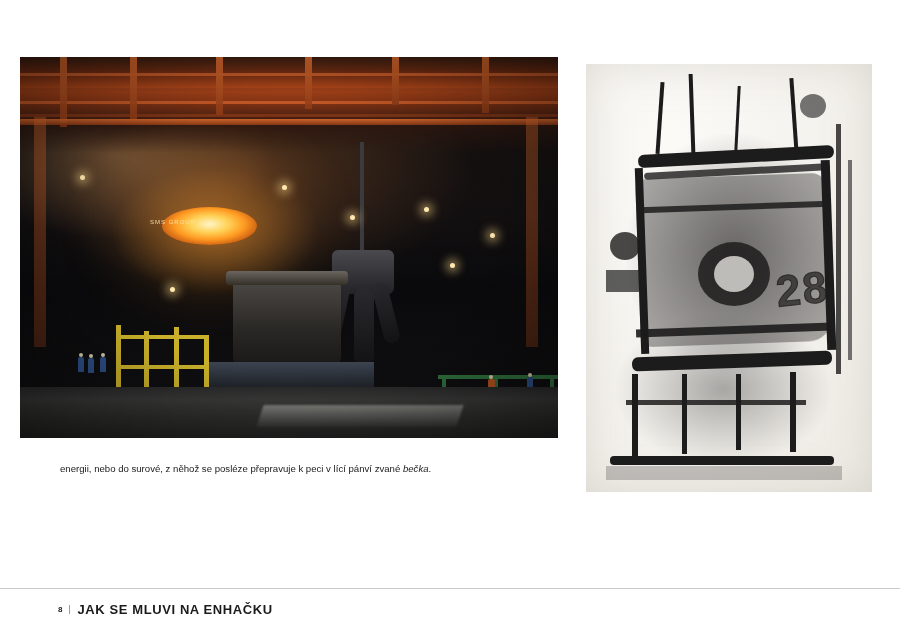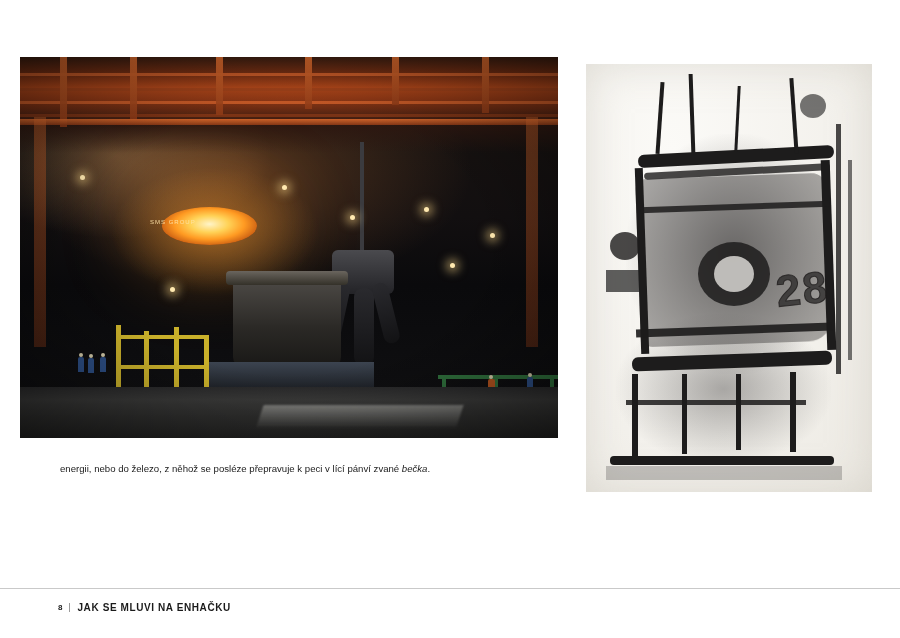--- a/index.html
+++ b/index.html
@@ -202,21 +202,21 @@
     display: flex; align-items: center; gap: 7px;
     font-family: "Liberation Sans", sans-serif;
   }
   .footer .pg {
     font-size: 8px; font-weight: 700; color: #1b1b1b;
   }
   .footer .bar {
     width: 1px; height: 9px; background: #9b9b9b; display: inline-block;
   }
   .footer .ftitle {
-    font-size: 10px; font-weight: 700; letter-spacing: 0.6px; color: #1b1b1b;
+    font-size: 13px; font-weight: 700; letter-spacing: 0.6px; color: #1b1b1b;
   }
 </style>
 </head>
 <body>
 
 <div class="page">
 
   <div class="photo">
     <div class="photo-inner">
       <div class="ph-base"></div>
@@ -322,21 +322,21 @@
     <div class="sk sk-ink" style="left:204px;top:308px;width:6px;height:80px;"></div>
     <div class="sk sk-ink" style="left:40px;top:336px;width:180px;height:5px;opacity:.85;"></div>
     <div class="sk sk-ink" style="left:24px;top:392px;width:224px;height:9px;border-radius:4px;"></div>
     <div class="sk sk-soft" style="left:20px;top:402px;width:236px;height:14px;opacity:.45;"></div>
 
     <div class="sk-num" style="left:190px;top:200px;">28</div>
   </div>
 
   <div class="caption">
     <br>
-    <span>energii, nebo do železo, z něhož se posléze přepravuje k peci v lící pánví zvané </span><em>bečka</em><span>.</span>
+    <span>energii, nebo do surové, z něhož se posléze přepravuje k peci v lící pánví zvané </span><em>bečka</em><span>.</span>
   </div>
 
   <div class="footer-rule"></div>
   <div class="footer">
     <span class="pg">8</span>
     <span class="bar"></span>
     <span class="ftitle">JAK SE MLUVI NA ENHAČKU</span>
   </div>
 
 </div>

